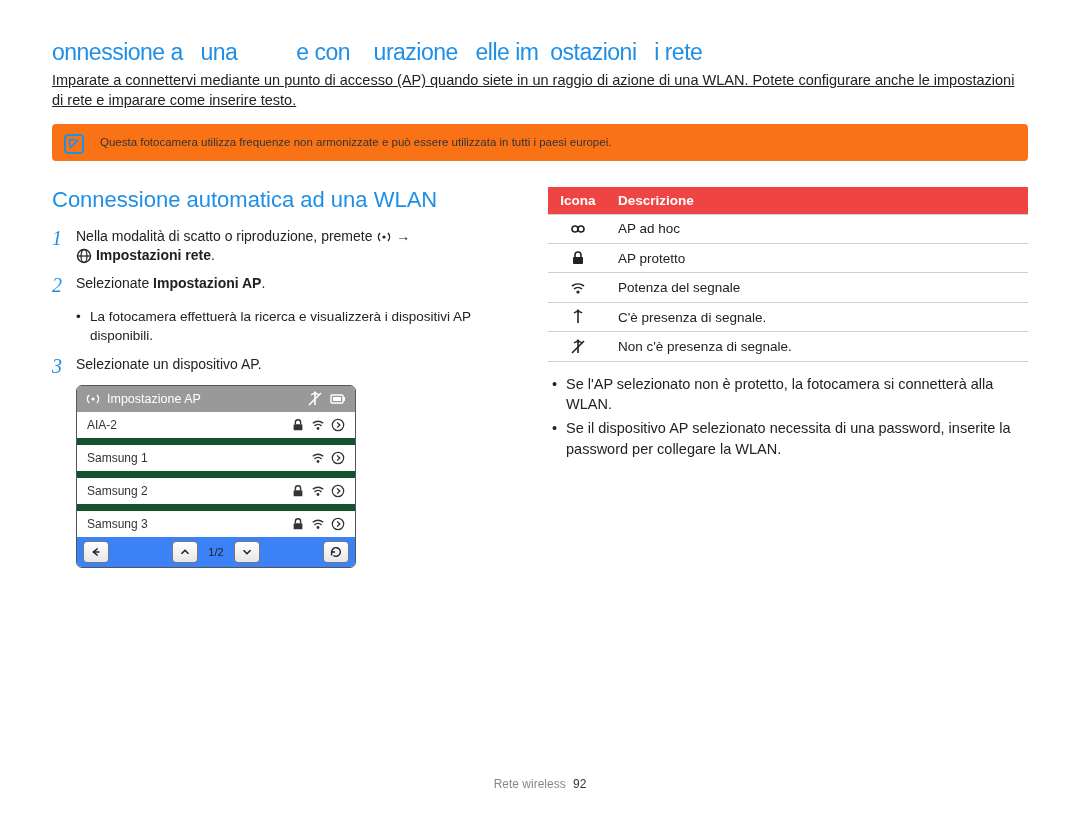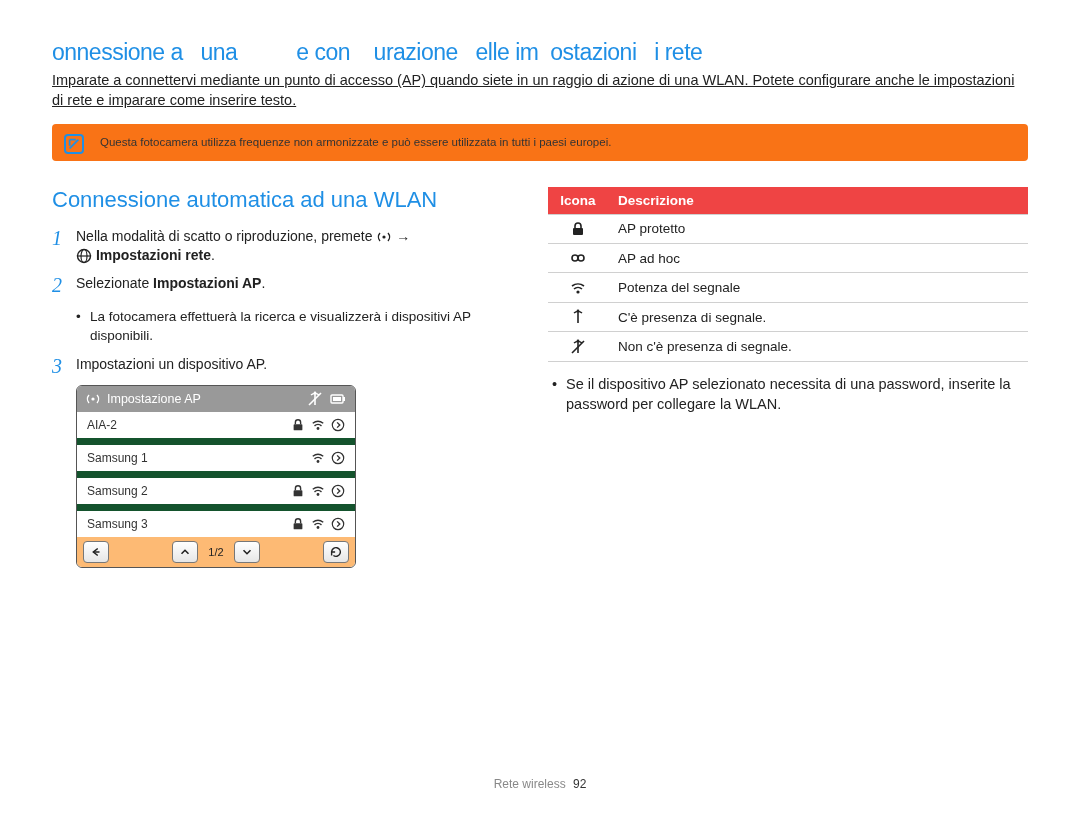--- a/index.html
+++ b/index.html
@@ -120,21 +120,21 @@
     padding: 6px 10px;
     border-bottom: 7px solid #14532d;
     color: #333;
   }
   .ap-row .ap-name { flex: 1; }
   .ap-row .ap-icons { display: flex; gap: 6px; align-items: center; }
   .ap-footer {
     display: flex;
     align-items: center;
     padding: 4px 6px;
-    background: #fdba74;
+    background: #3b82f6;
     gap: 4px;
   }
   .btn {
     border: 1px solid #777;
     background: linear-gradient(#fff,#e6e6e6);
     border-radius: 4px;
     height: 22px;
     min-width: 26px;
     display: flex; align-items: center; justify-content: center;
     font-size: 12px;
@@ -285,21 +285,21 @@
         <div class="step-body">
           <span>Selezionate </span><span class="bold">Impostazioni AP</span><span>.</span>
         </div>
       </div>
       <ul class="bullets">
         <li class="bullet">La fotocamera effettuerà la ricerca e visualizzerà i dispositivi AP disponibili.</li>
       </ul>
 
       <div class="step">
         <div class="step-num">3</div>
-        <div class="step-body">Impostazioni un dispositivo AP.</div>
+        <div class="step-body">Selezionate un dispositivo AP.</div>
       </div>
 
       <div class="ap-widget" style="margin-top:3px">
         <div class="ap-header">
           <svg width="16" height="16" viewBox="0 0 16 16" style="color:#fff">
               <use href="#ic-broadcast"></use>
             </svg>
           <span class="ap-title">Impostazione AP</span>
           <svg class="ap-right-icon" width="16" height="16" viewBox="0 0 16 16" style="color:#fff">
               <use href="#ic-antenna-off"></use>
@@ -393,29 +393,29 @@
       <table class="desc-table">
         <thead>
           <tr>
             <th class="icon-cell">Icona</th>
             <th>Descrizione</th>
           </tr>
         </thead>
         <tbody>
           <tr>
             <td class="icon-cell"><svg width="16" height="16" viewBox="0 0 16 16">
+                  <use href="#ic-adhoc"></use>
+                </svg></td>
+            <td>AP ad hoc</td>
+          </tr>
+          <tr>
+            <td class="icon-cell"><svg width="16" height="16" viewBox="0 0 16 16">
                   <use href="#ic-lock"></use>
                 </svg></td>
             <td>AP protetto</td>
-          </tr>
-          <tr>
-            <td class="icon-cell"><svg width="16" height="16" viewBox="0 0 16 16">
-                  <use href="#ic-adhoc"></use>
-                </svg></td>
-            <td>AP ad hoc</td>
           </tr>
           <tr>
             <td class="icon-cell"><svg width="16" height="16" viewBox="0 0 16 16">
                   <use href="#ic-wifi"></use>
                 </svg></td>
             <td>Potenza del segnale</td>
           </tr>
           <tr>
             <td class="icon-cell"><svg width="16" height="16" viewBox="0 0 16 16">
                   <use href="#ic-antenna"></use>
@@ -425,20 +425,21 @@
           <tr>
             <td class="icon-cell"><svg width="16" height="16" viewBox="0 0 16 16">
                   <use href="#ic-antenna-off"></use>
                 </svg></td>
             <td>Non c'è presenza di segnale.</td>
           </tr>
         </tbody>
       </table>
 
       <ul class="right-bullets">
+        <li class="bullet">Se l'AP selezionato non è protetto, la fotocamera si connetterà alla WLAN.</li>
         <li class="bullet">Se il dispositivo AP selezionato necessita di una password, inserite la password per collegare la WLAN.</li>
       </ul>
     </div>
   </div>
 
   <div class="footer">
     <span>Rete wireless</span>
     <span class="pg">92</span>
   </div>
 </div>

